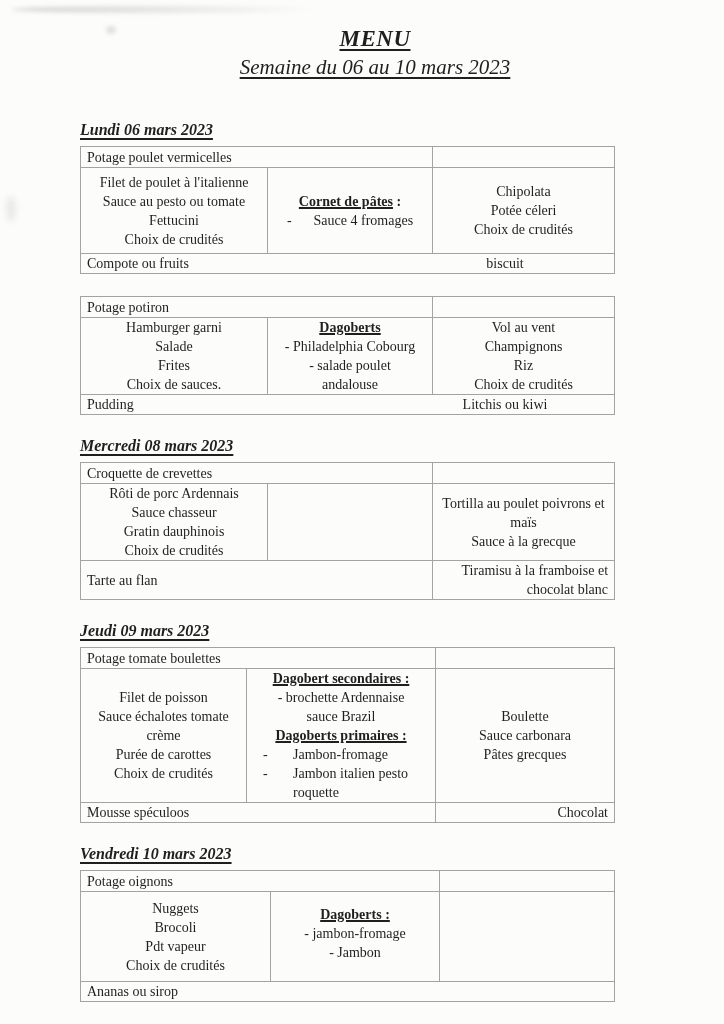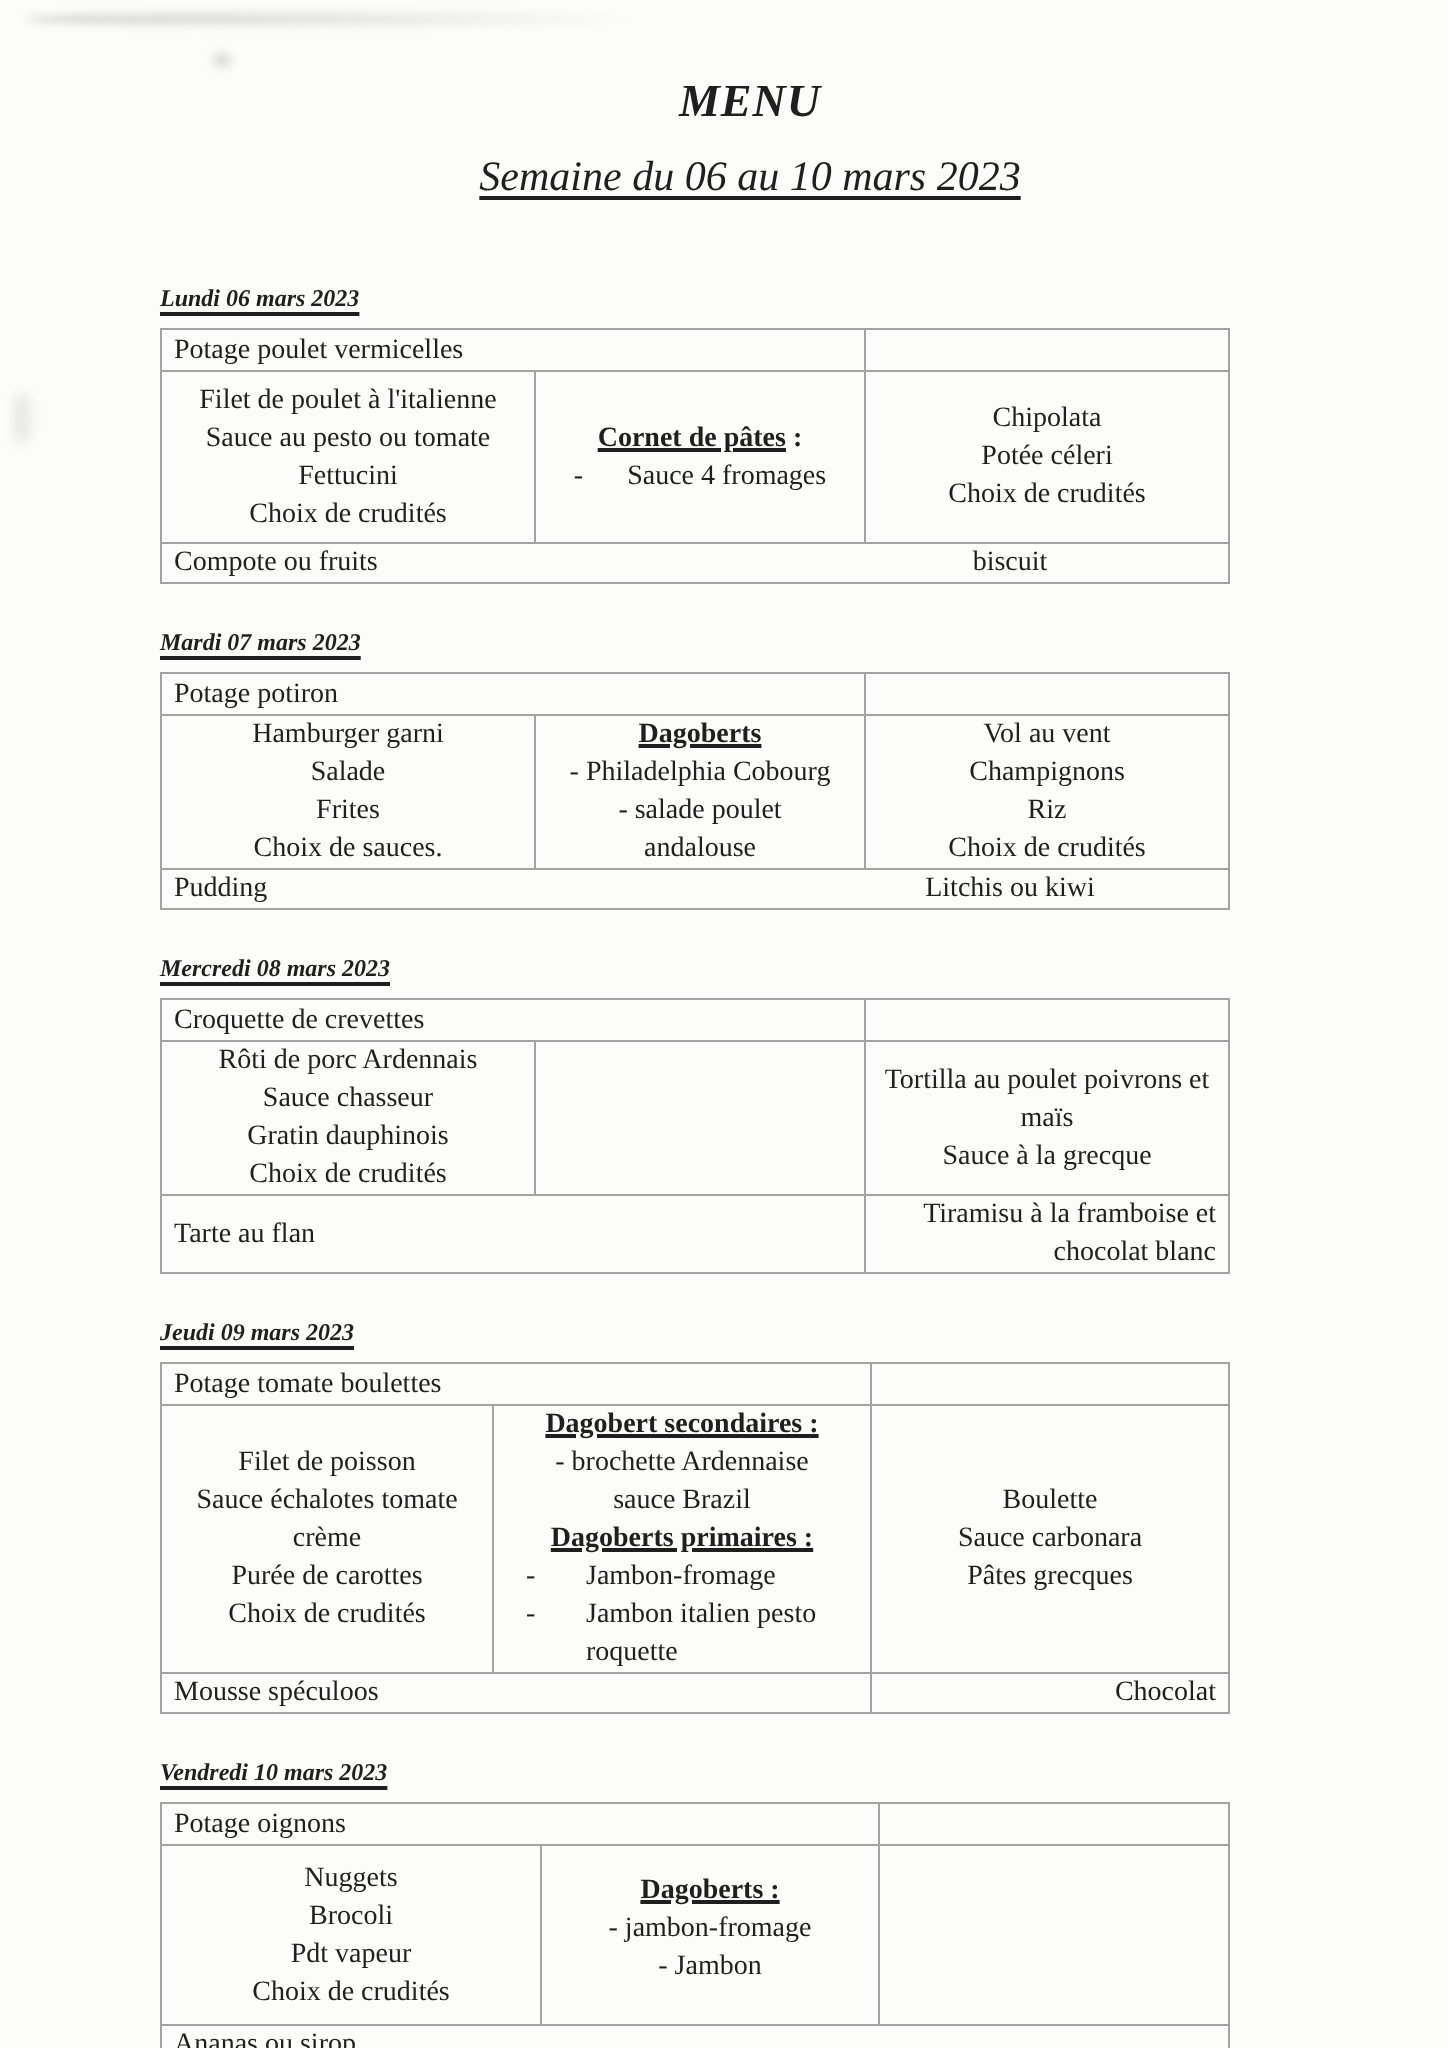--- a/index.html
+++ b/index.html
@@ -16,34 +16,34 @@
   .s1{top:6px;left:12px;width:300px;height:7px;border-radius:50%;
       background:linear-gradient(to right, rgba(110,110,110,.28), rgba(170,170,170,.04));
       filter:blur(2px);}
   .s2{top:26px;left:106px;width:10px;height:8px;border-radius:50%;
       background:rgba(140,140,140,.25);filter:blur(2px);}
   .s3{top:196px;left:6px;width:10px;height:26px;border-radius:50%;
       background:rgba(150,150,150,.18);filter:blur(3px);}
 
   .titles{text-align:center;padding-top:26px;padding-left:26px;}
   .title{
-    margin:12px;font-size:23px;font-weight:bold;font-style:italic;
+    margin:0;font-size:23px;font-weight:bold;font-style:italic;
     letter-spacing:.5px;
-    text-decoration-thickness:2px;text-underline-offset:3px;
+    text-decoration:underline;text-decoration-thickness:2px;text-underline-offset:3px;
   }
   .subtitle{
     margin:3px 0 0 0;font-size:21px;font-weight:normal;font-style:italic;
     text-decoration:underline;text-decoration-thickness:2px;text-underline-offset:3px;
   }
 
   .day{margin-left:80px;}
   .day.first{margin-top:41px;}
   .day{margin-bottom:22px;}
   .day-heading{
-    margin:0 0 7px 0;font-size:12px;font-weight:bold;font-style:italic;
+    margin:0 0 7px 0;font-size:16px;font-weight:bold;font-style:italic;
     text-decoration:underline;text-decoration-thickness:1.5px;text-underline-offset:3px;
   }
 
   table.menu{border-collapse:collapse;width:534px;table-layout:fixed;font-size:14px;}
   table.menu td{
     border:1px solid #a3a3a3;
     padding:0 6px;vertical-align:middle;line-height:19px;
   }
   .soup-row td{height:20px;text-align:left;}
   .main-row td{text-align:center;}
@@ -109,21 +109,20 @@
         <td colspan="3" class="rel">
           <span>Compote ou fruits</span>
           <span class="alt-pos">biscuit</span>
         </td>
       </tr>
       </tbody>
     </table>
   </section>
 
   <section class="day">
-    <h3 class="day-heading">Mardi 07 mars 2023</h3>
     <table class="menu">
       <colgroup>
           <col style="width:187px">
           <col style="width:165px">
           <col style="width:182px">
         </colgroup>
       <tbody>
       <tr class="soup-row">
         <td colspan="2">Potage potiron</td>
         <td></td>

